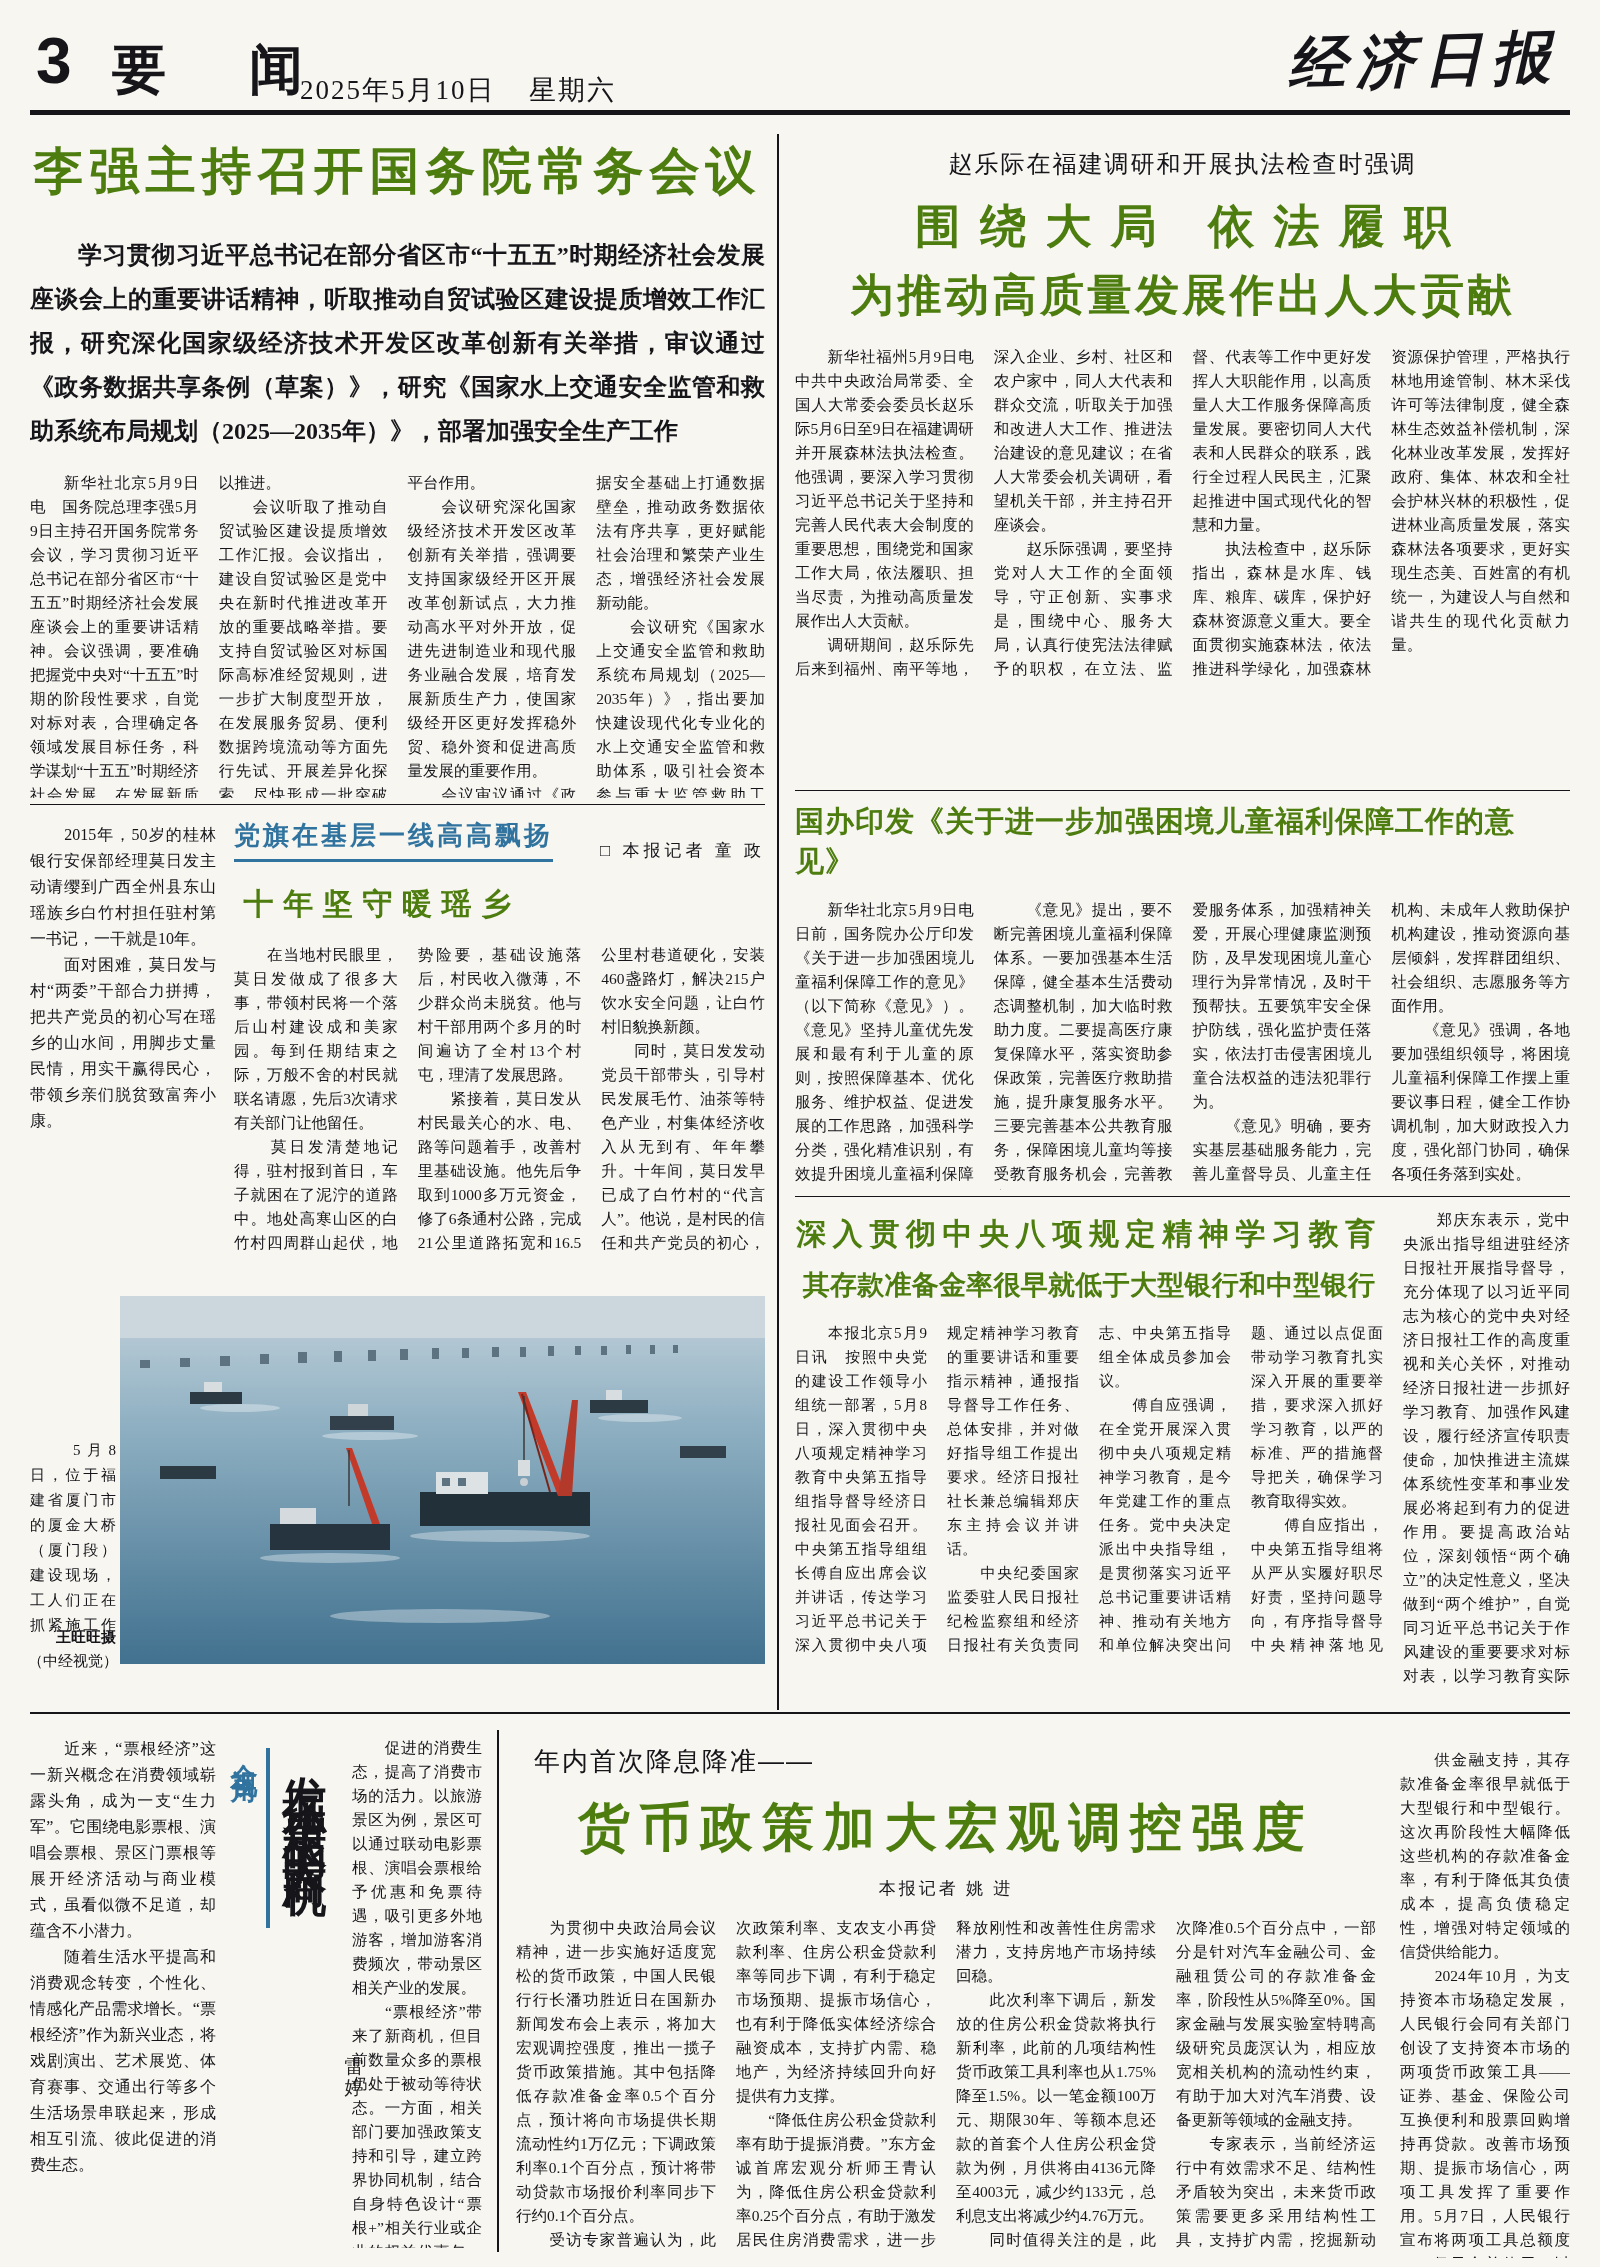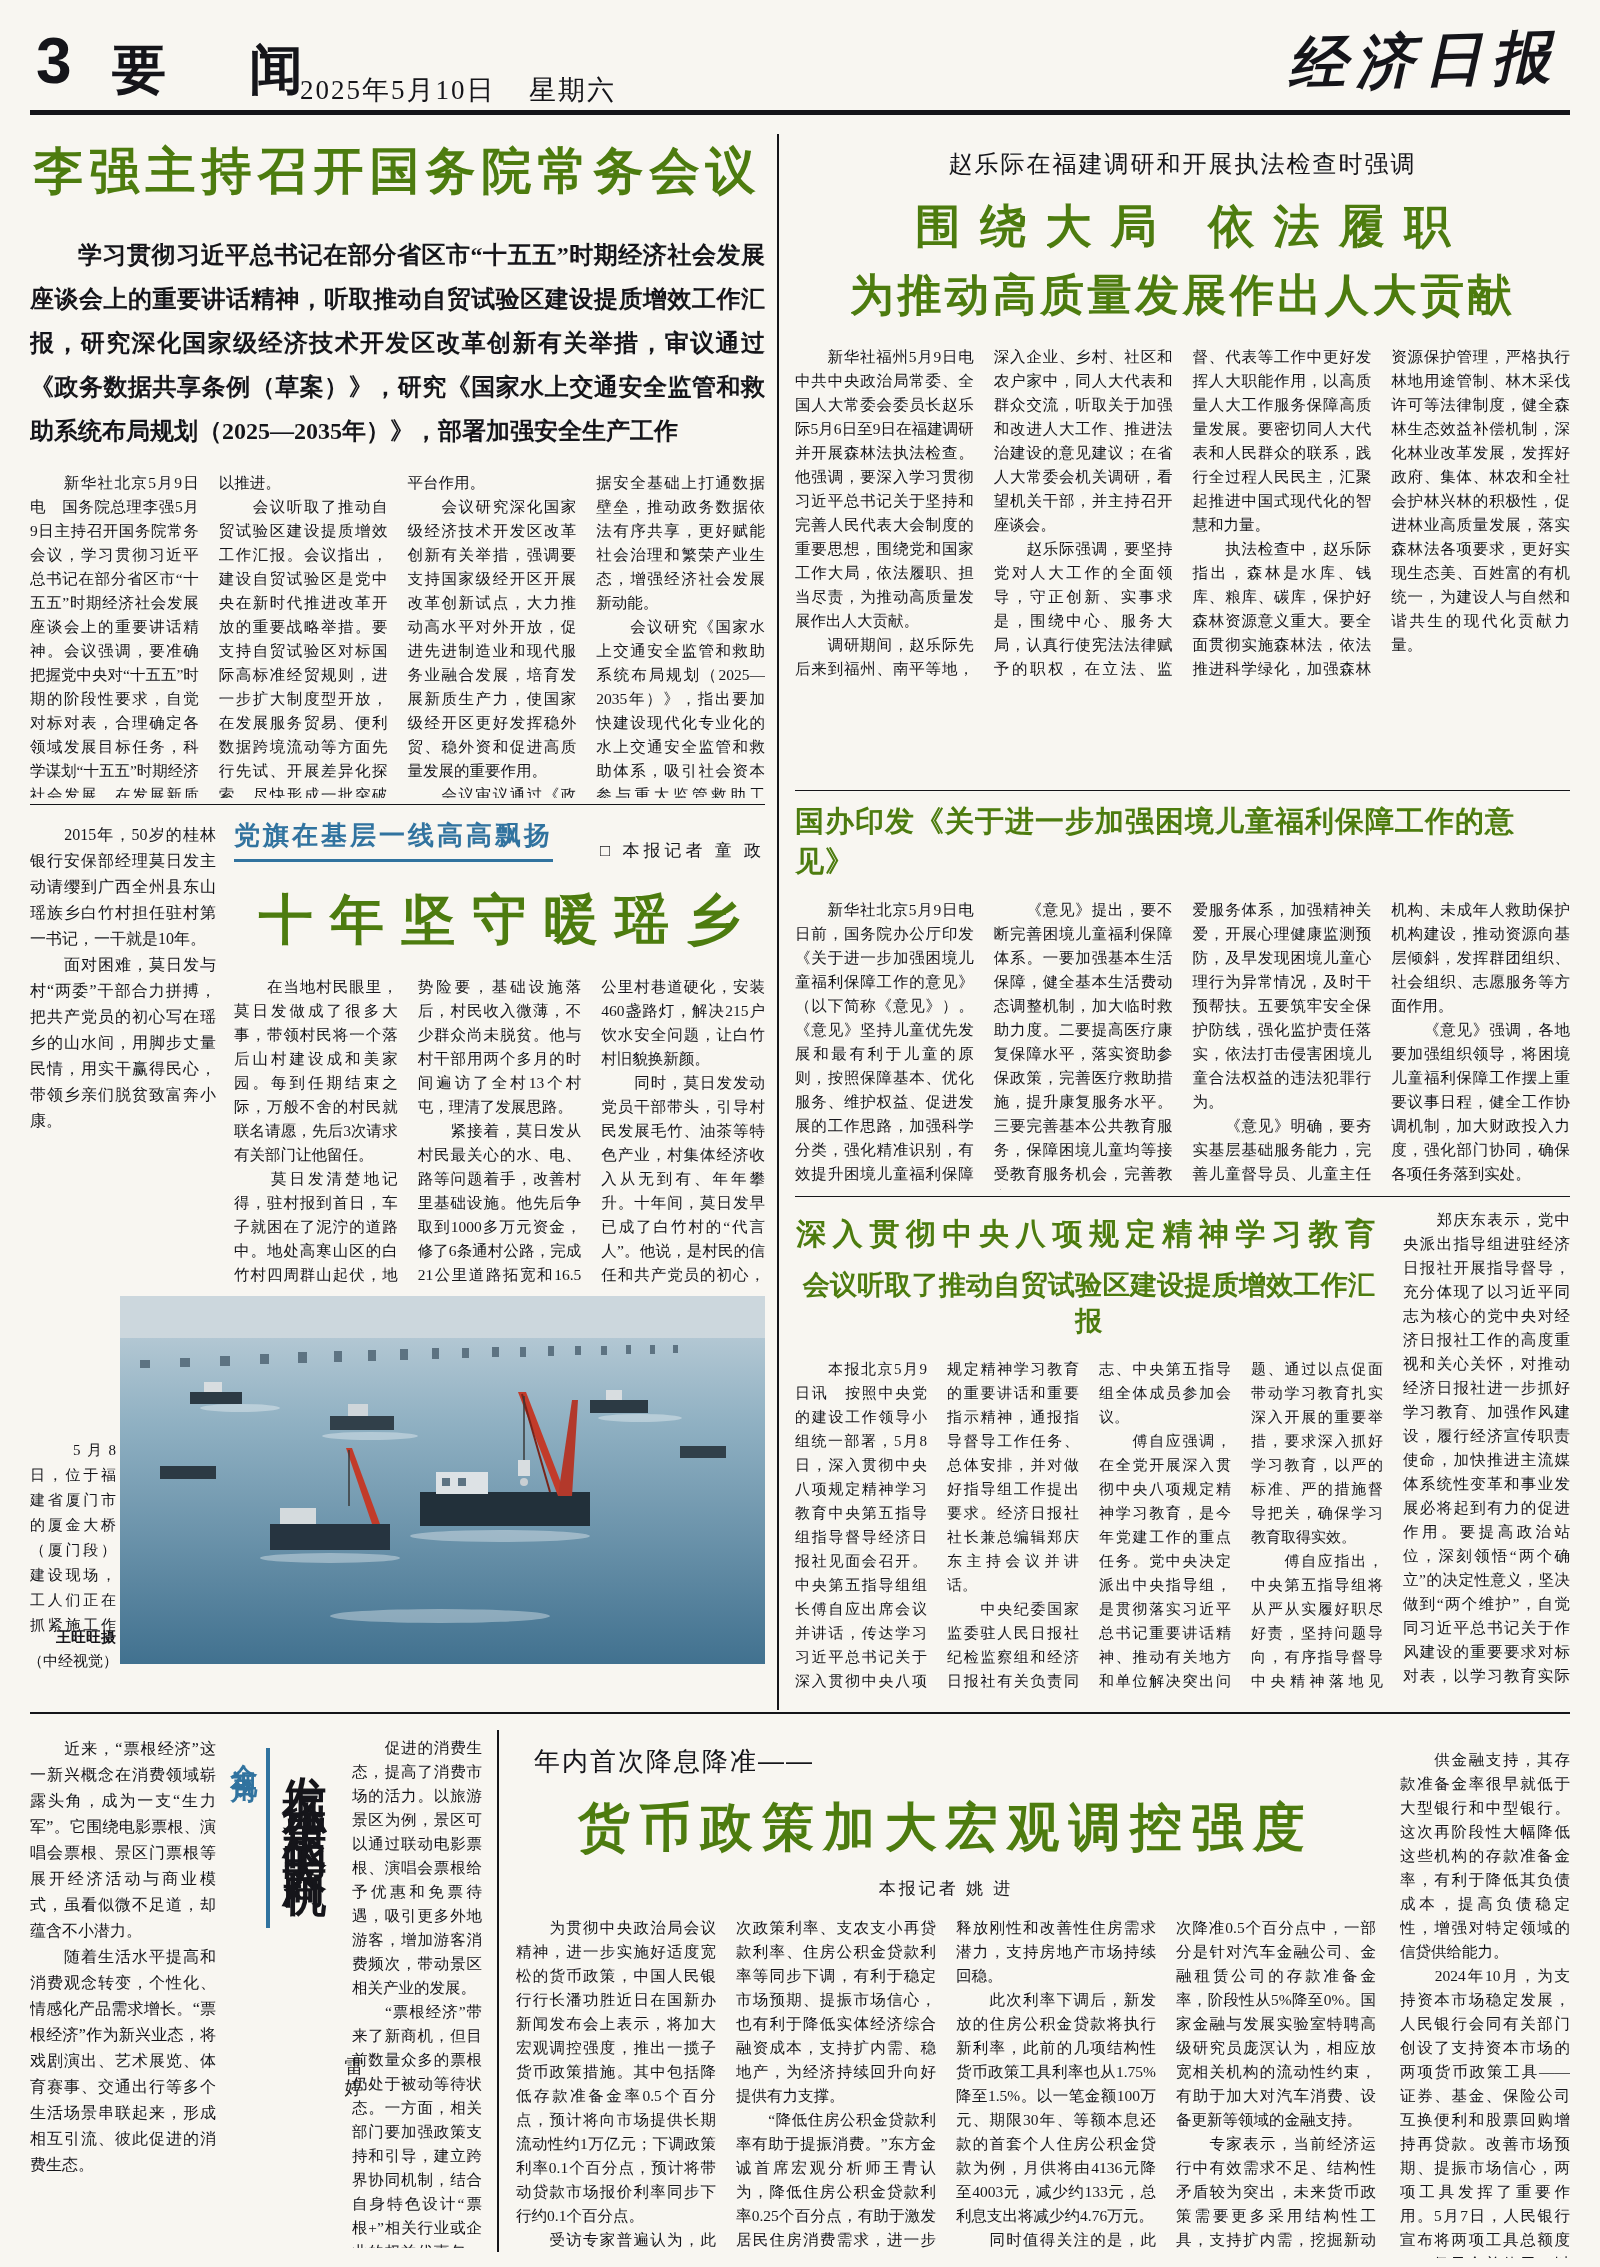--- a/index.html
+++ b/index.html
@@ -34,21 +34,21 @@
   .npc-kicker{font-size:24px;text-align:center;letter-spacing:2px;}
   .npc-h1{font-size:46px;letter-spacing:0.42em;text-align:center;text-indent:0.42em;}
   .npc-h2{font-size:44px;letter-spacing:0.08em;text-align:center;}
 
   
   .gb-head{font-size:29px;text-align:left;letter-spacing:1px;}
 
   
   .slogan{font-size:26px;font-weight:bold;color:#31739f;border-bottom:3px solid #31739f;padding-bottom:6px;letter-spacing:3px;}
   .feat-byline{font-size:17px;letter-spacing:4px;}
-  .feat-head{font-size:54px;letter-spacing:0.32em;text-align:center;text-indent:0.32em;}
+  .feat-head{font-size:30px;letter-spacing:0.32em;text-indent:0.32em;}
 
   
   .mt-h1{font-size:30px;letter-spacing:0.22em;text-align:center;}
   .mt-h2{font-size:27px;letter-spacing:0.01em;text-align:center;}
 
   
   .caption{font-size:15px;line-height:25px;text-align:justify;}
   .credit{font-size:15px;font-weight:bold;text-align:right;}
   .credit2{font-size:15px;text-align:right;}
 
@@ -115,21 +115,21 @@
 　　《意见》提出，要不断完善困境儿童福利保障体系。一要加强基本生活保障，健全基本生活费动态调整机制，加大临时救助力度。二要提高医疗康复保障水平，落实资助参保政策，完善医疗救助措施，提升康复服务水平。三要完善基本公共教育服务，保障困境儿童均等接受教育服务机会，完善教育帮扶措施。四要健全关爱服务体系，加强精神关爱，开展心理健康监测预防，及早发现困境儿童心理行为异常情况，及时干预帮扶。五要筑牢安全保护防线，强化监护责任落实，依法打击侵害困境儿童合法权益的违法犯罪行为。
 　　《意见》明确，要夯实基层基础服务能力，完善儿童督导员、儿童主任工作制度，加强儿童福利机构、未成年人救助保护机构建设，推动资源向基层倾斜，发挥群团组织、社会组织、志愿服务等方面作用。
 　　《意见》强调，各地要加强组织领导，将困境儿童福利保障工作摆上重要议事日程，健全工作协调机制，加大财政投入力度，强化部门协同，确保各项任务落到实处。</div>
   </div>
 
   <div class="hrule" style="left:795px;width:775px;top:1196px;height:1px;" data-name="rule-above-meeting"></div>
 
   <div class="abs" style="left:795px;top:1208px;width:775px;height:480px;" data-name="meeting-article">
     <div class="abs" style="left:0;top:0;width:588px;" data-name="meeting-main">
       <div class="bighead mt-h1" style="margin-top:6px;" data-name="meeting-headline-line1">深入贯彻中央八项规定精神学习教育</div>
-      <div class="bighead mt-h2" style="margin-top:12px;" data-name="meeting-headline-line2">会议听取了推动自贸试验区建设提质增效工作汇报</div>
+      <div class="bighead mt-h2" style="margin-top:12px;" data-name="meeting-headline-line2">其存款准备金率很早就低于大型银行和中型银行</div>
       <div class="body-cols pre jt clip" style="margin-top:18px;height:352px;columns:4;font-size:15px;" data-name="meeting-body">　　本报北京5月9日讯　按照中央党的建设工作领导小组统一部署，5月8日，深入贯彻中央八项规定精神学习教育中央第五指导组指导督导经济日报社见面会召开。中央第五指导组组长傅自应出席会议并讲话，传达学习习近平总书记关于深入贯彻中央八项规定精神学习教育的重要讲话和重要指示精神，通报指导督导工作任务、总体安排，并对做好指导组工作提出要求。经济日报社社长兼总编辑郑庆东主持会议并讲话。
 　　中央纪委国家监委驻人民日报社纪检监察组和经济日报社有关负责同志、中央第五指导组全体成员参加会议。
 　　傅自应强调，在全党开展深入贯彻中央八项规定精神学习教育，是今年党建工作的重点任务。党中央决定派出中央指导组，是贯彻落实习近平总书记重要讲话精神、推动有关地方和单位解决突出问题、通过以点促面带动学习教育扎实深入开展的重要举措，要求深入抓好学习教育，以严的标准、严的措施督导把关，确保学习教育取得实效。
 　　傅自应指出，中央第五指导组将从严从实履好职尽好责，坚持问题导向，有序指导督导中央精神落地见效，找准突出问题、抓实整改整治、解剖解难、着力开门教育、补齐制度短板等工作，压实责任，高质量完成好指导督导工作任务，确保学习教育各项任务顺利完成。</div>
     </div>
     <div class="sidecol pre clip abs" style="left:608px;top:0;width:167px;height:478px;" data-name="meeting-side-column">　　郑庆东表示，党中央派出指导组进驻经济日报社开展指导督导，充分体现了以习近平同志为核心的党中央对经济日报社工作的高度重视和关心关怀，对推动经济日报社进一步抓好学习教育、加强作风建设，履行经济宣传职责使命，加快推进主流媒体系统性变革和事业发展必将起到有力的促进作用。要提高政治站位，深刻领悟“两个确立”的决定性意义，坚决做到“两个维护”，自觉同习近平总书记关于作风建设的重要要求对标对表，以学习教育实际成效推动党中央决策部署落地见效，切实把学习教育成果转化为事业高质量发展的强有力保障。</div>
   </div>
 
   <div class="hrule" style="left:30px;width:735px;top:804px;height:1px;" data-name="rule-above-feature"></div>
   <div class="abs" style="left:30px;top:818px;width:735px;height:470px;" data-name="feature-article">

